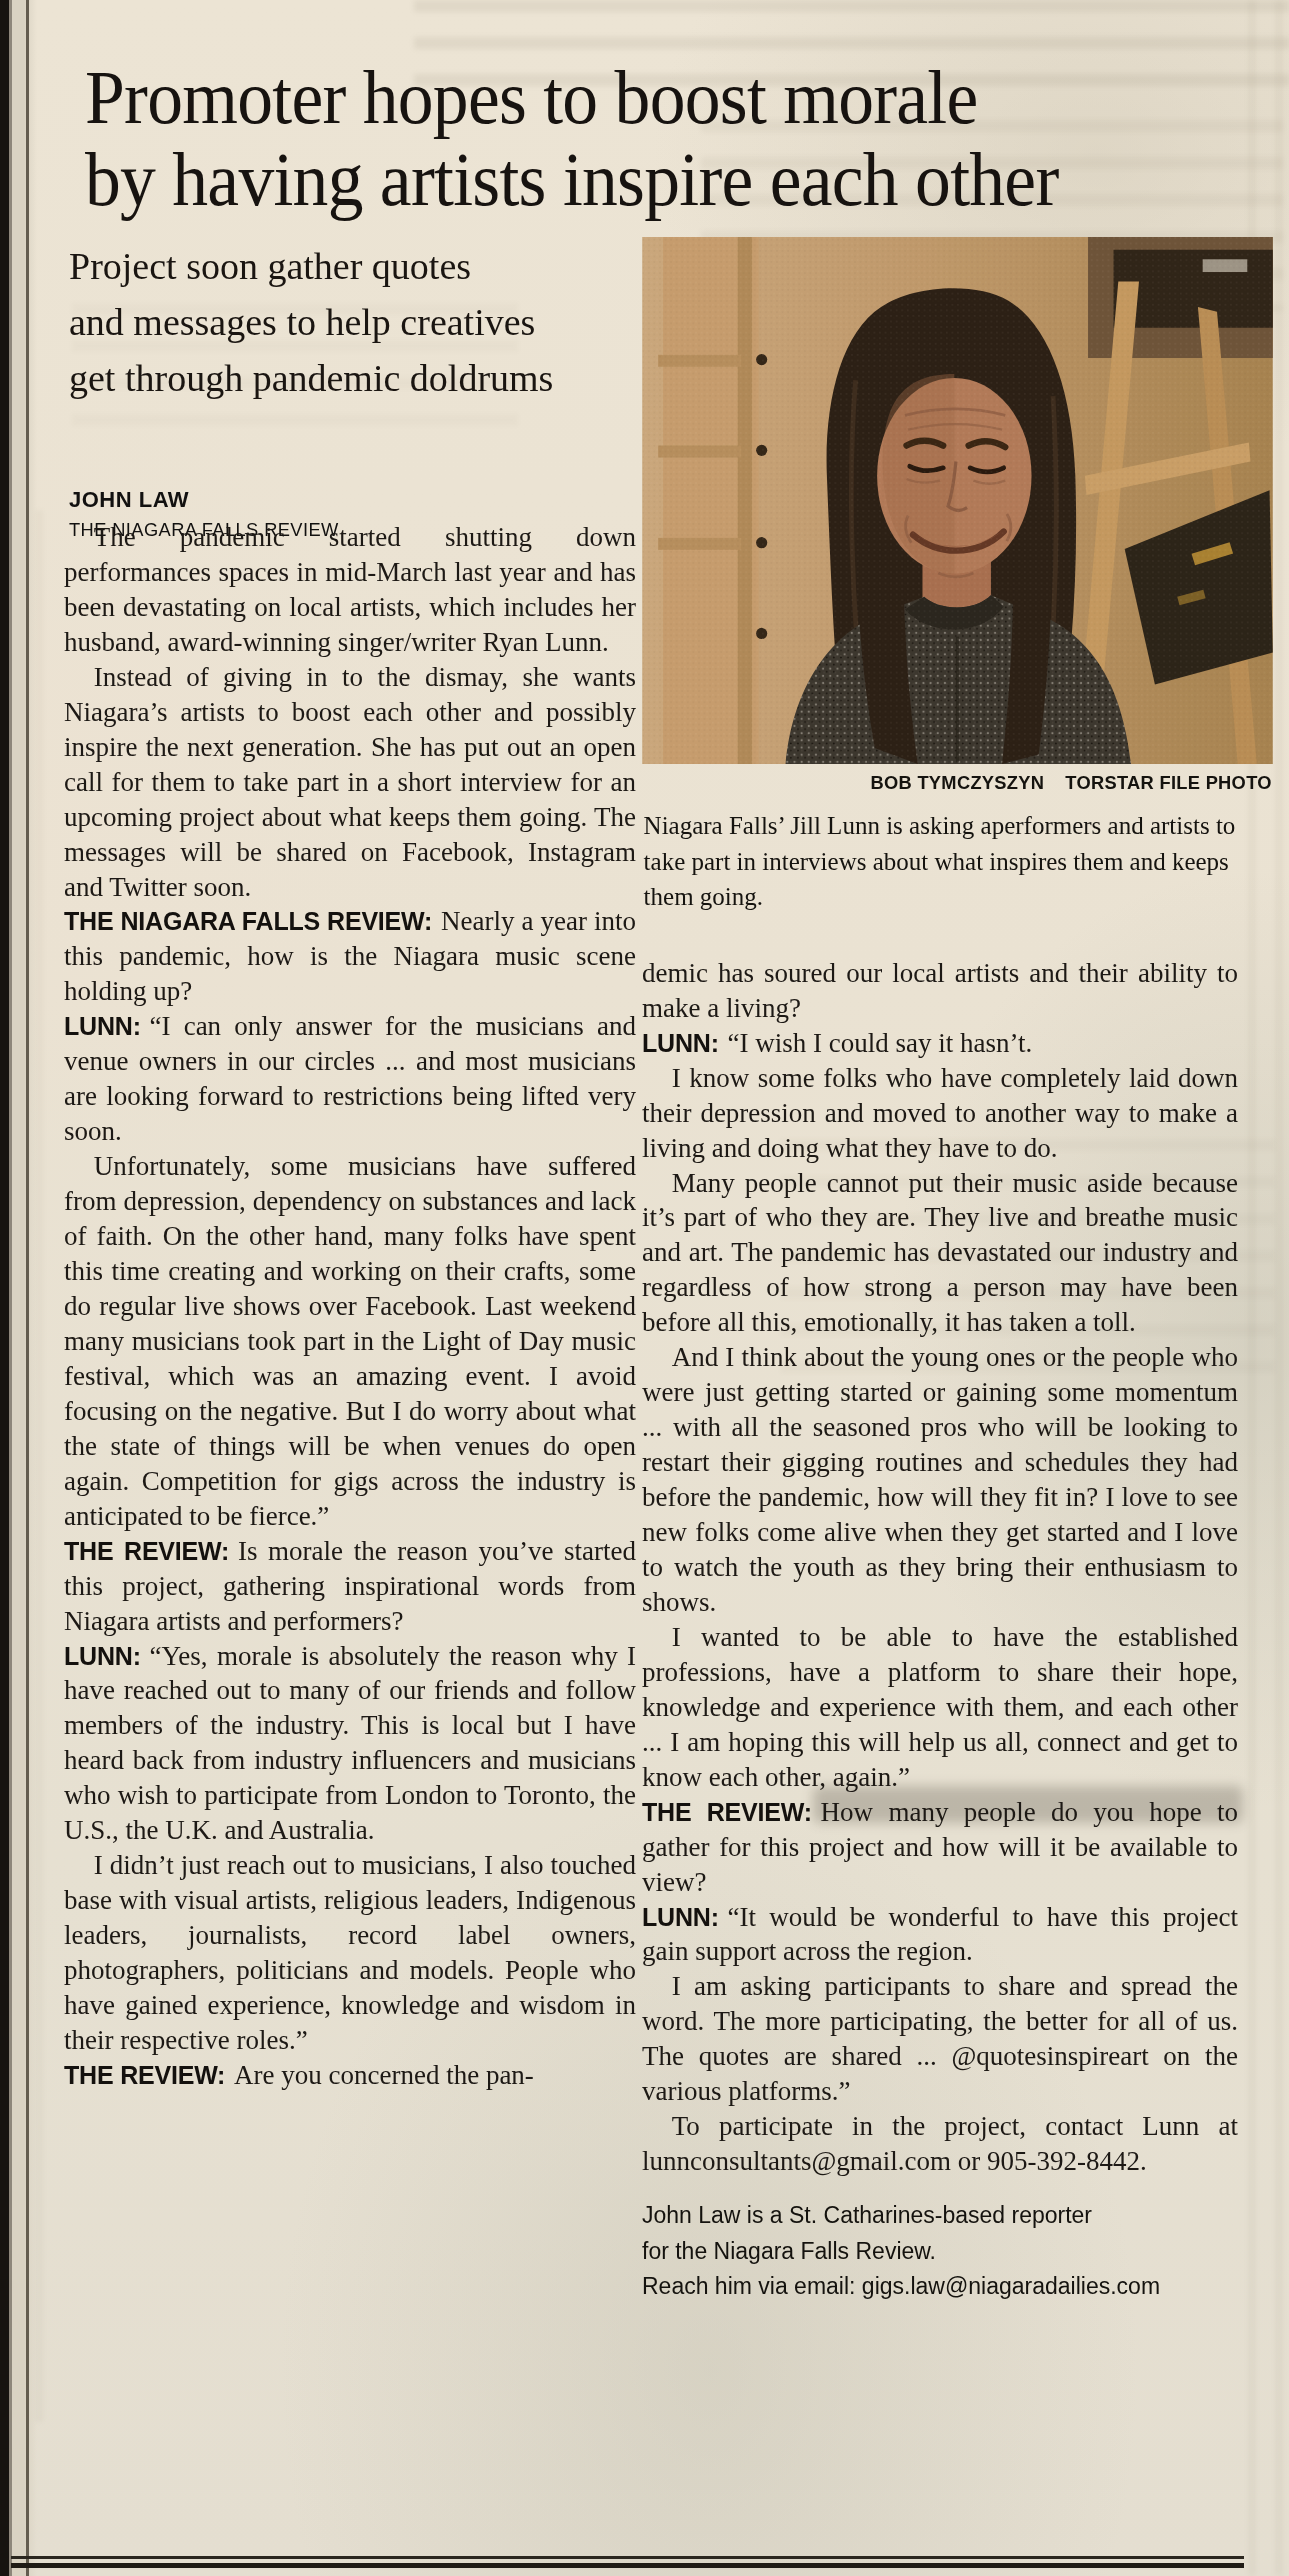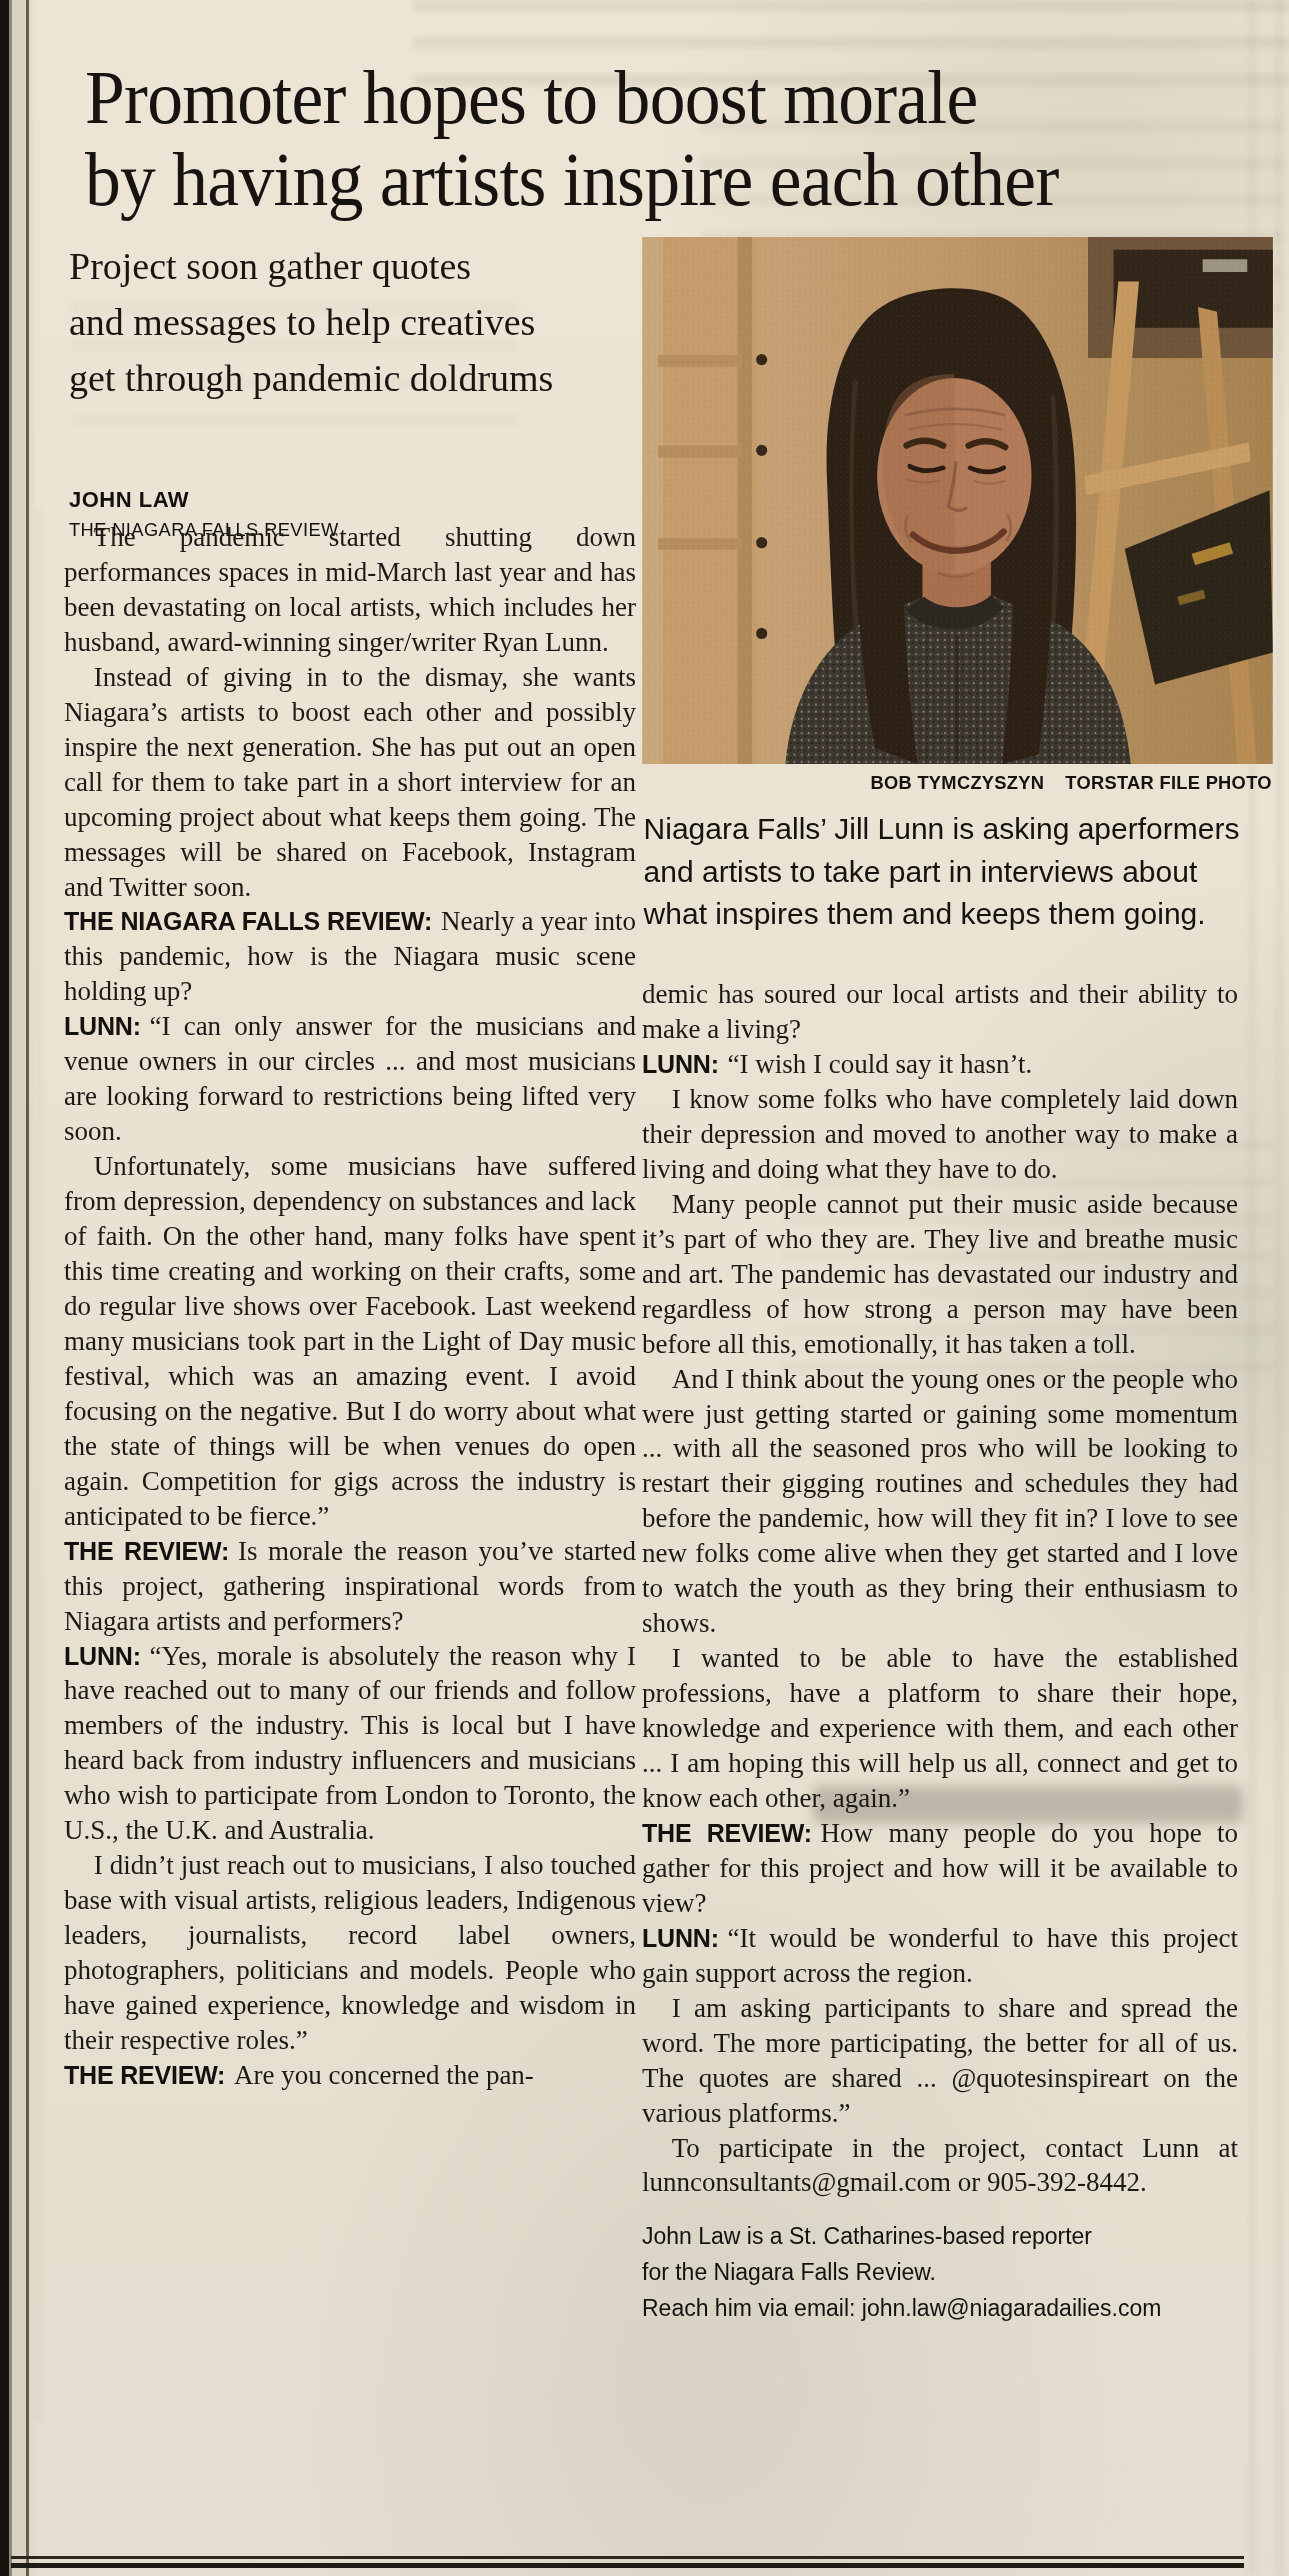--- a/index.html
+++ b/index.html
@@ -44,22 +44,22 @@
 
   .body-p{margin:0;font-size:27px;line-height:1.295;text-align:justify;color:#1d1915;}
   .body-p.indent{text-indent:1.1em;}
   .qa-label{font-family:"Liberation Sans",sans-serif;font-weight:bold;font-size:25px;letter-spacing:-0.2px;margin-right:.35em;color:#14110e;}
 
   .photo-figure{margin:0;width:631px;}
   .photo-figure svg{display:block;}
   .photo-credit{margin:8px 3.2px 0 0;text-align:right;font-family:"Liberation Sans",sans-serif;
     font-weight:bold;font-size:18.3px;letter-spacing:0.3px;color:#15130f;}
   .photo-credit .src{margin-left:21px;}
-  .photo-caption{width:599px;margin:14.3px 0 0 1.6px;font-family:Liberation Sans, sans-serif;
-    font-size:30px;line-height:1.42;color:#15130f;}
+  .photo-caption{width:599px;margin:14.3px 0 0 1.6px;font-family:Liberation Serif, serif;
+    font-size:25px;line-height:1.42;color:#15130f;}
 
   .rc-body{width:596px;margin-top:41px;}
   .rc-body .body-p + .body-p{margin-top:0;}
 
   .article-footer{width:596px;margin-top:19px;font-family:"Liberation Sans",sans-serif;
     font-size:23px;line-height:1.55;color:#14120e;}
   .article-footer span{display:block;}
 
   .bottom-rule{position:absolute;left:11px;width:1233px;bottom:6.4px;height:16px;
     background:linear-gradient(180deg, rgba(0,0,0,0) 0 1.6px,#2b271f 1.6px 4.8px, rgba(0,0,0,0) 4.8px 8.8px, #1f1b15 8.8px 14.3px, rgba(0,0,0,0) 14.3px);}
@@ -197,19 +197,19 @@
       <p class="body-p indent"><span>I wanted to be able to have the established professions, have a platform to share their hope, knowledge and experience with them, and each other ... I am hoping this will help us all, connect and get to know each other, again.”</span></p>
       <p class="body-p"><span class="qa-label">THE REVIEW:</span><span>How many people do you hope to gather for this project and how will it be available to view?</span></p>
       <p class="body-p"><span class="qa-label">LUNN:</span><span>“It would be wonderful to have this project gain support across the region.</span></p>
       <p class="body-p indent"><span>I am asking participants to share and spread the word. The more participating, the better for all of us. The quotes are shared ... @quotesinspireart on the various platforms.”</span></p>
       <p class="body-p indent"><span>To participate in the project, contact Lunn at lunnconsultants@gmail.com or 905-392-8442.</span></p>
     </div>
 
     <div class="article-footer">
       <span>John Law is a St. Catharines-based reporter</span>
       <span>for the Niagara Falls Review.</span>
-      <span>Reach him via email: john.law@niagaradailies.com</span>
+      <span>Reach him via email: gigs.law@niagaradailies.com</span>
     </div>
   </div>
 
   <div class="bottom-rule"></div>
 </div>
 
 
 </body></html>

